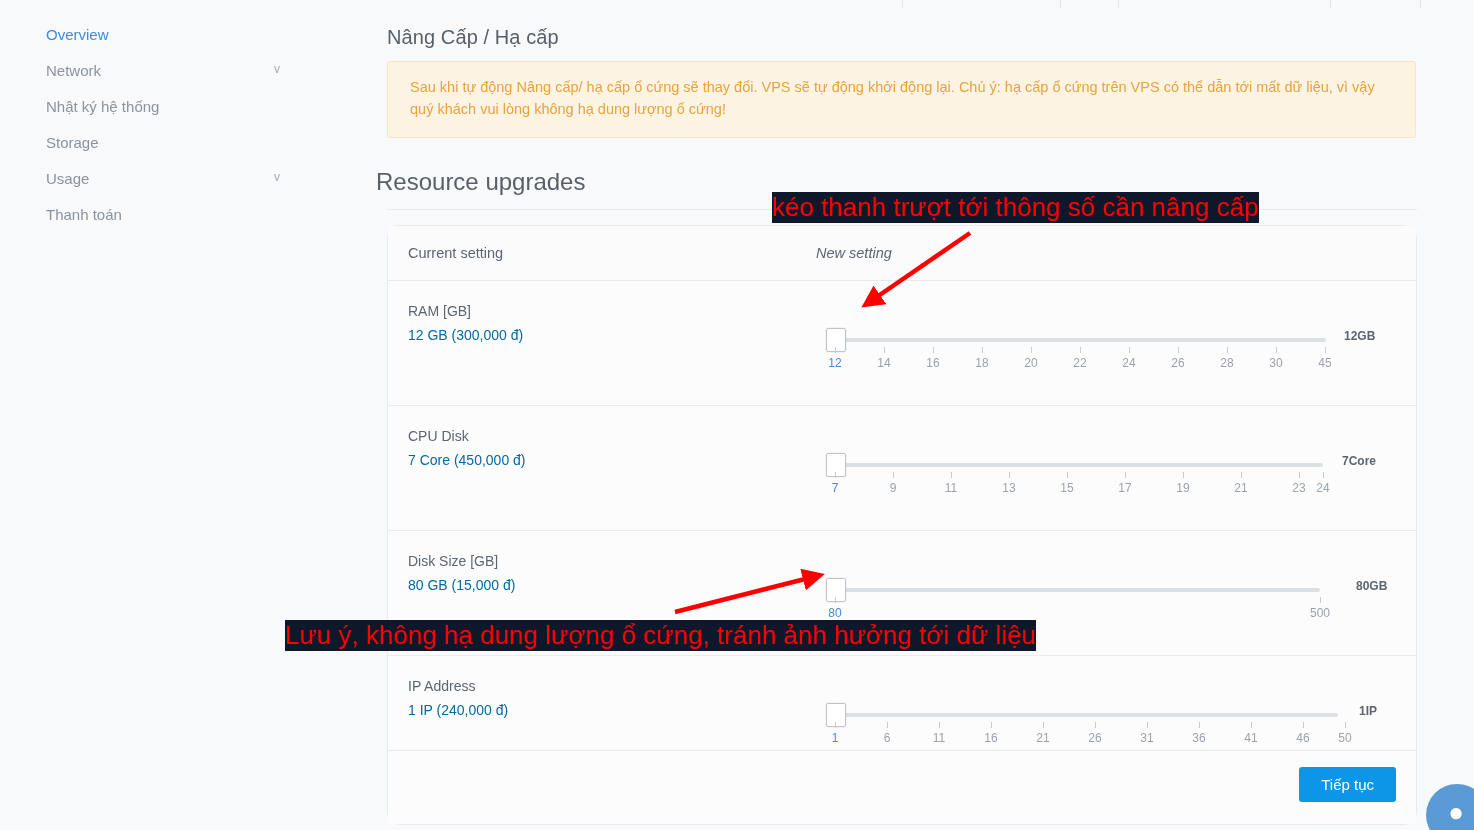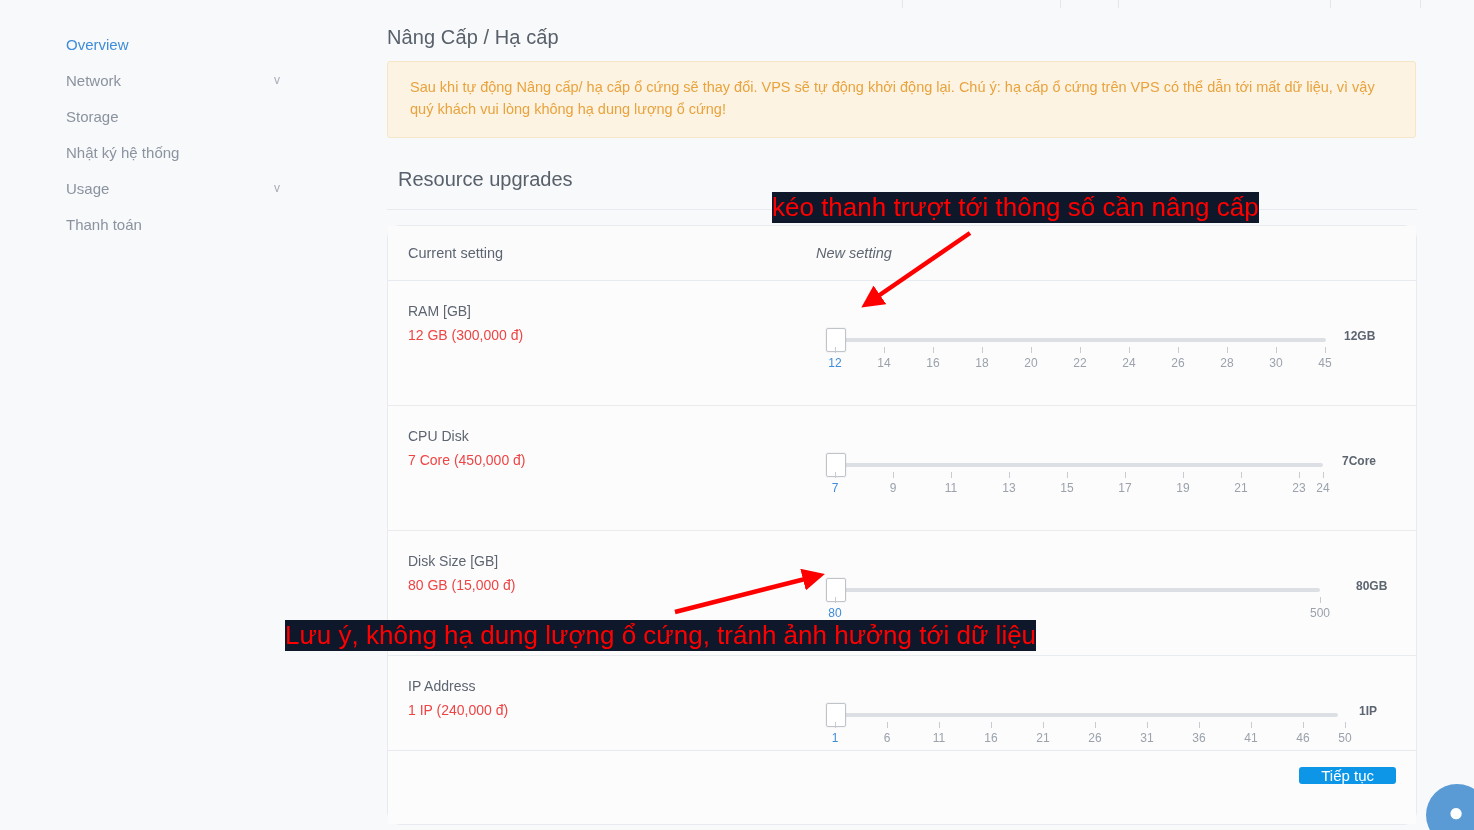--- a/index.html
+++ b/index.html
@@ -36,23 +36,22 @@
   #sidebar {
     position: absolute;
     top: 8px; left: 0;
     width: 340px;
     height: 822px;
     background: #f8f9fa;
   }
   .nav-item {
     position: relative;
     display: flex;
-    align-items: center;
     justify-content: space-between;
-    padding: 0 60px 0 66px;
+    padding: 0 60px 0 46px;
     height: 36px;
     font-size: 15px;
     color: #8b93a0;
     cursor: pointer;
   }
   .nav-item.active { color: #3f8cd9; }
   .chev {
     font-size: 12px;
     color: #a6adb7;
     font-family: "Liberation Sans", sans-serif;
@@ -81,22 +80,22 @@
     background: #fdf3e3;
     border: 1px solid #f6e6c8;
     border-radius: 3px;
     padding: 14px 22px 16px 22px;
     color: #e8a33d;
     font-size: 14.5px;
     line-height: 1.55;
   }
   #section-title {
     position: absolute;
-    top: 160px; left: 58px;
-    font-size: 20px;
+    top: 160px; left: 36px;
+    font-size: 24px;
     color: #58616b;
   }
   #hr {
     position: absolute;
     top: 201px; left: 47px;
     width: 1030px;
     height: 1px;
     background: #e7eaee;
   }
 
@@ -126,21 +125,21 @@
     border-bottom: 1px solid #e9ecef;
     background: #fcfcfd;
   }
   .row.last { border-bottom: 1px solid #e9ecef; }
   .row-left {
     width: 408px;
     padding: 18px 0 0 20px;
     box-sizing: border-box;
   }
   .res-name { font-size: 14px; color: #5d6570; line-height: 1.72; }
-  .res-cur  { font-size: 14px; color: #ef4444; line-height: 1.72; }
+  .res-cur  { font-size: 14px; color: #0369a1; line-height: 1.72; }
   .row-right {
     flex: 1;
     position: relative;
   }
 
   
   .slider-wrap { position: absolute; }
   .track {
     position: absolute;
     height: 4px;
@@ -196,21 +195,21 @@
   #continue-btn {
     position: absolute;
     right: 20px;
     top: 16px;
     background: #0d96e8;
     color: #fff;
     border: none;
     border-radius: 3px;
     font-size: 15px;
     font-family: "Liberation Sans", sans-serif;
-    padding: 0 22px;
+    padding: 9px 22px;
     cursor: pointer;
   }
 
   
   .annot {
     position: absolute;
     color: #ff0000;
     background: #0f172a;
     font-size: 26px;
     white-space: nowrap;
@@ -257,25 +256,25 @@
   <div style="height:18px"></div>
   <div class="nav-item active">
     <span>Overview</span>
     <span class="chev"></span>
   </div>
   <div class="nav-item">
     <span>Network</span>
     <span class="chev">v</span>
   </div>
   <div class="nav-item">
+    <span>Nhật ký hệ thống</span>
+    <span class="chev"></span>
+  </div>
+  <div class="nav-item">
     <span>Storage</span>
-    <span class="chev"></span>
-  </div>
-  <div class="nav-item">
-    <span>Nhật ký hệ thống</span>
     <span class="chev"></span>
   </div>
   <div class="nav-item">
     <span>Usage</span>
     <span class="chev">v</span>
   </div>
   <div class="nav-item">
     <span>Thanh toán</span>
     <span class="chev"></span>
   </div>

